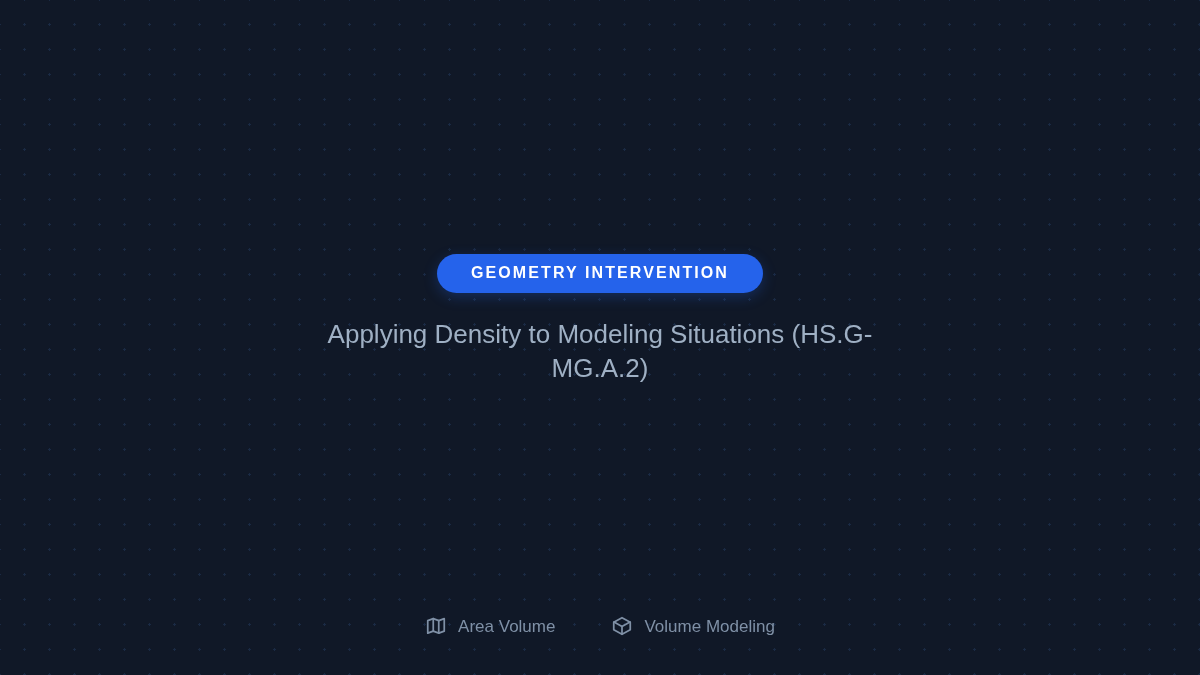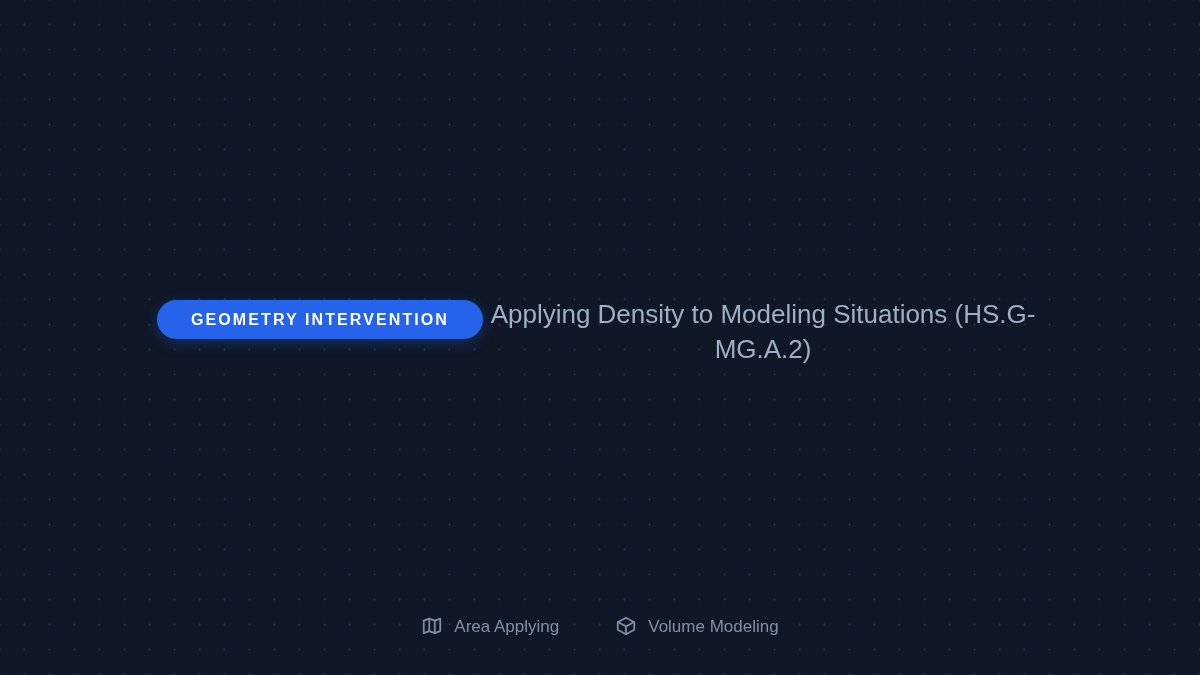--- a/index.html
+++ b/index.html
@@ -36,21 +36,21 @@
     background-position: 12px 12px;
     opacity: 0.55;
     pointer-events: none;
   }
 
   
   .content {
     position: absolute;
     inset: 0;
     display: flex;
-    flex-direction: row;
+    flex-direction: column;
     align-items: center;
     justify-content: center;
     padding-bottom: 36px;
   }
 
   
   .badge {
     display: inline-flex;
     align-items: center;
     justify-content: center;
@@ -159,21 +159,21 @@
   <div class="footer">
 
     <div class="footer-item">
       <span class="icon">
         <svg viewBox="0 0 24 24" fill="none" stroke="currentColor" stroke-width="1.9" stroke-linecap="round" stroke-linejoin="round">
           <path d="M9 4 3 6.2v13.6L9 17.6l6 2.2 6-2.2V4l-6 2.2L9 4z"></path>
           <path d="M9 4v13.6"></path>
           <path d="M15 6.2v13.6"></path>
         </svg>
       </span>
-      <span class="footer-label">Area Applying</span>
+      <span class="footer-label">Area Volume</span>
     </div>
 
     <div class="footer-item">
       <span class="icon">
         <svg viewBox="0 0 24 24" fill="none" stroke="currentColor" stroke-width="1.9" stroke-linecap="round" stroke-linejoin="round">
           <path d="M21 16V8l-9-5-9 5v8l9 5 9-5z"></path>
           <path d="M3.3 7.6 12 12.5l8.7-4.9"></path>
           <path d="M12 12.5V21"></path>
         </svg>
       </span>

